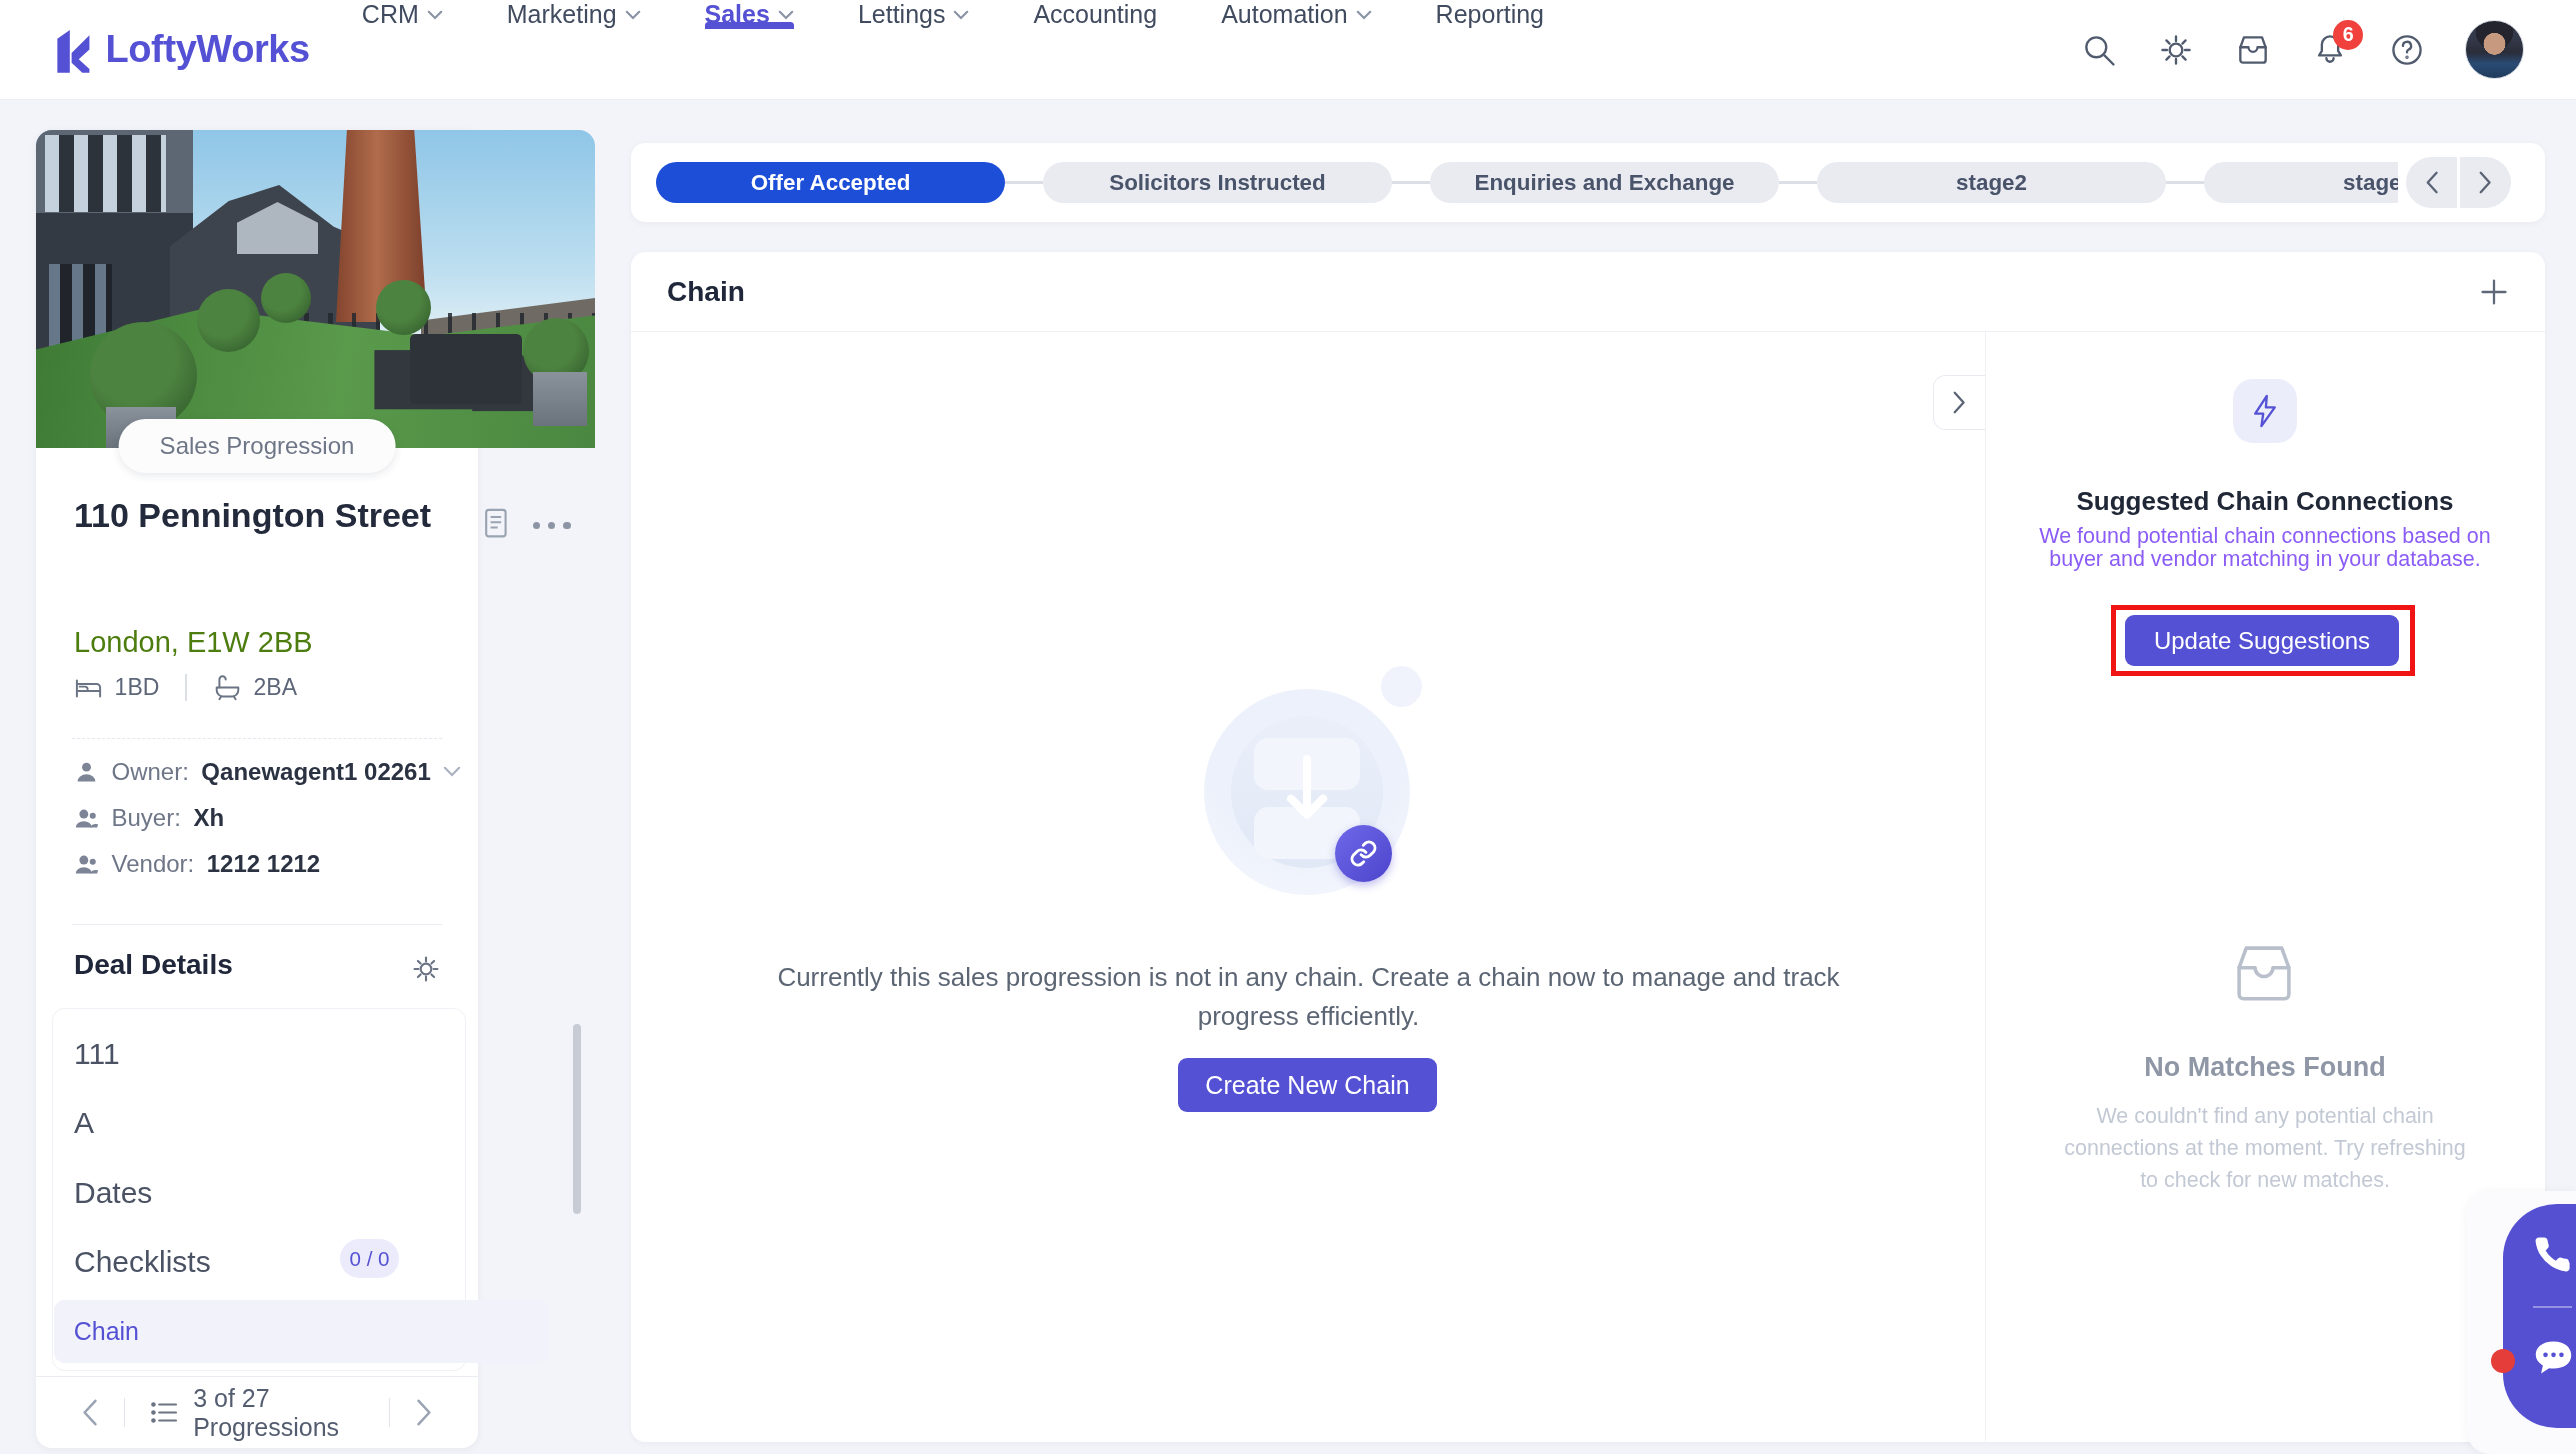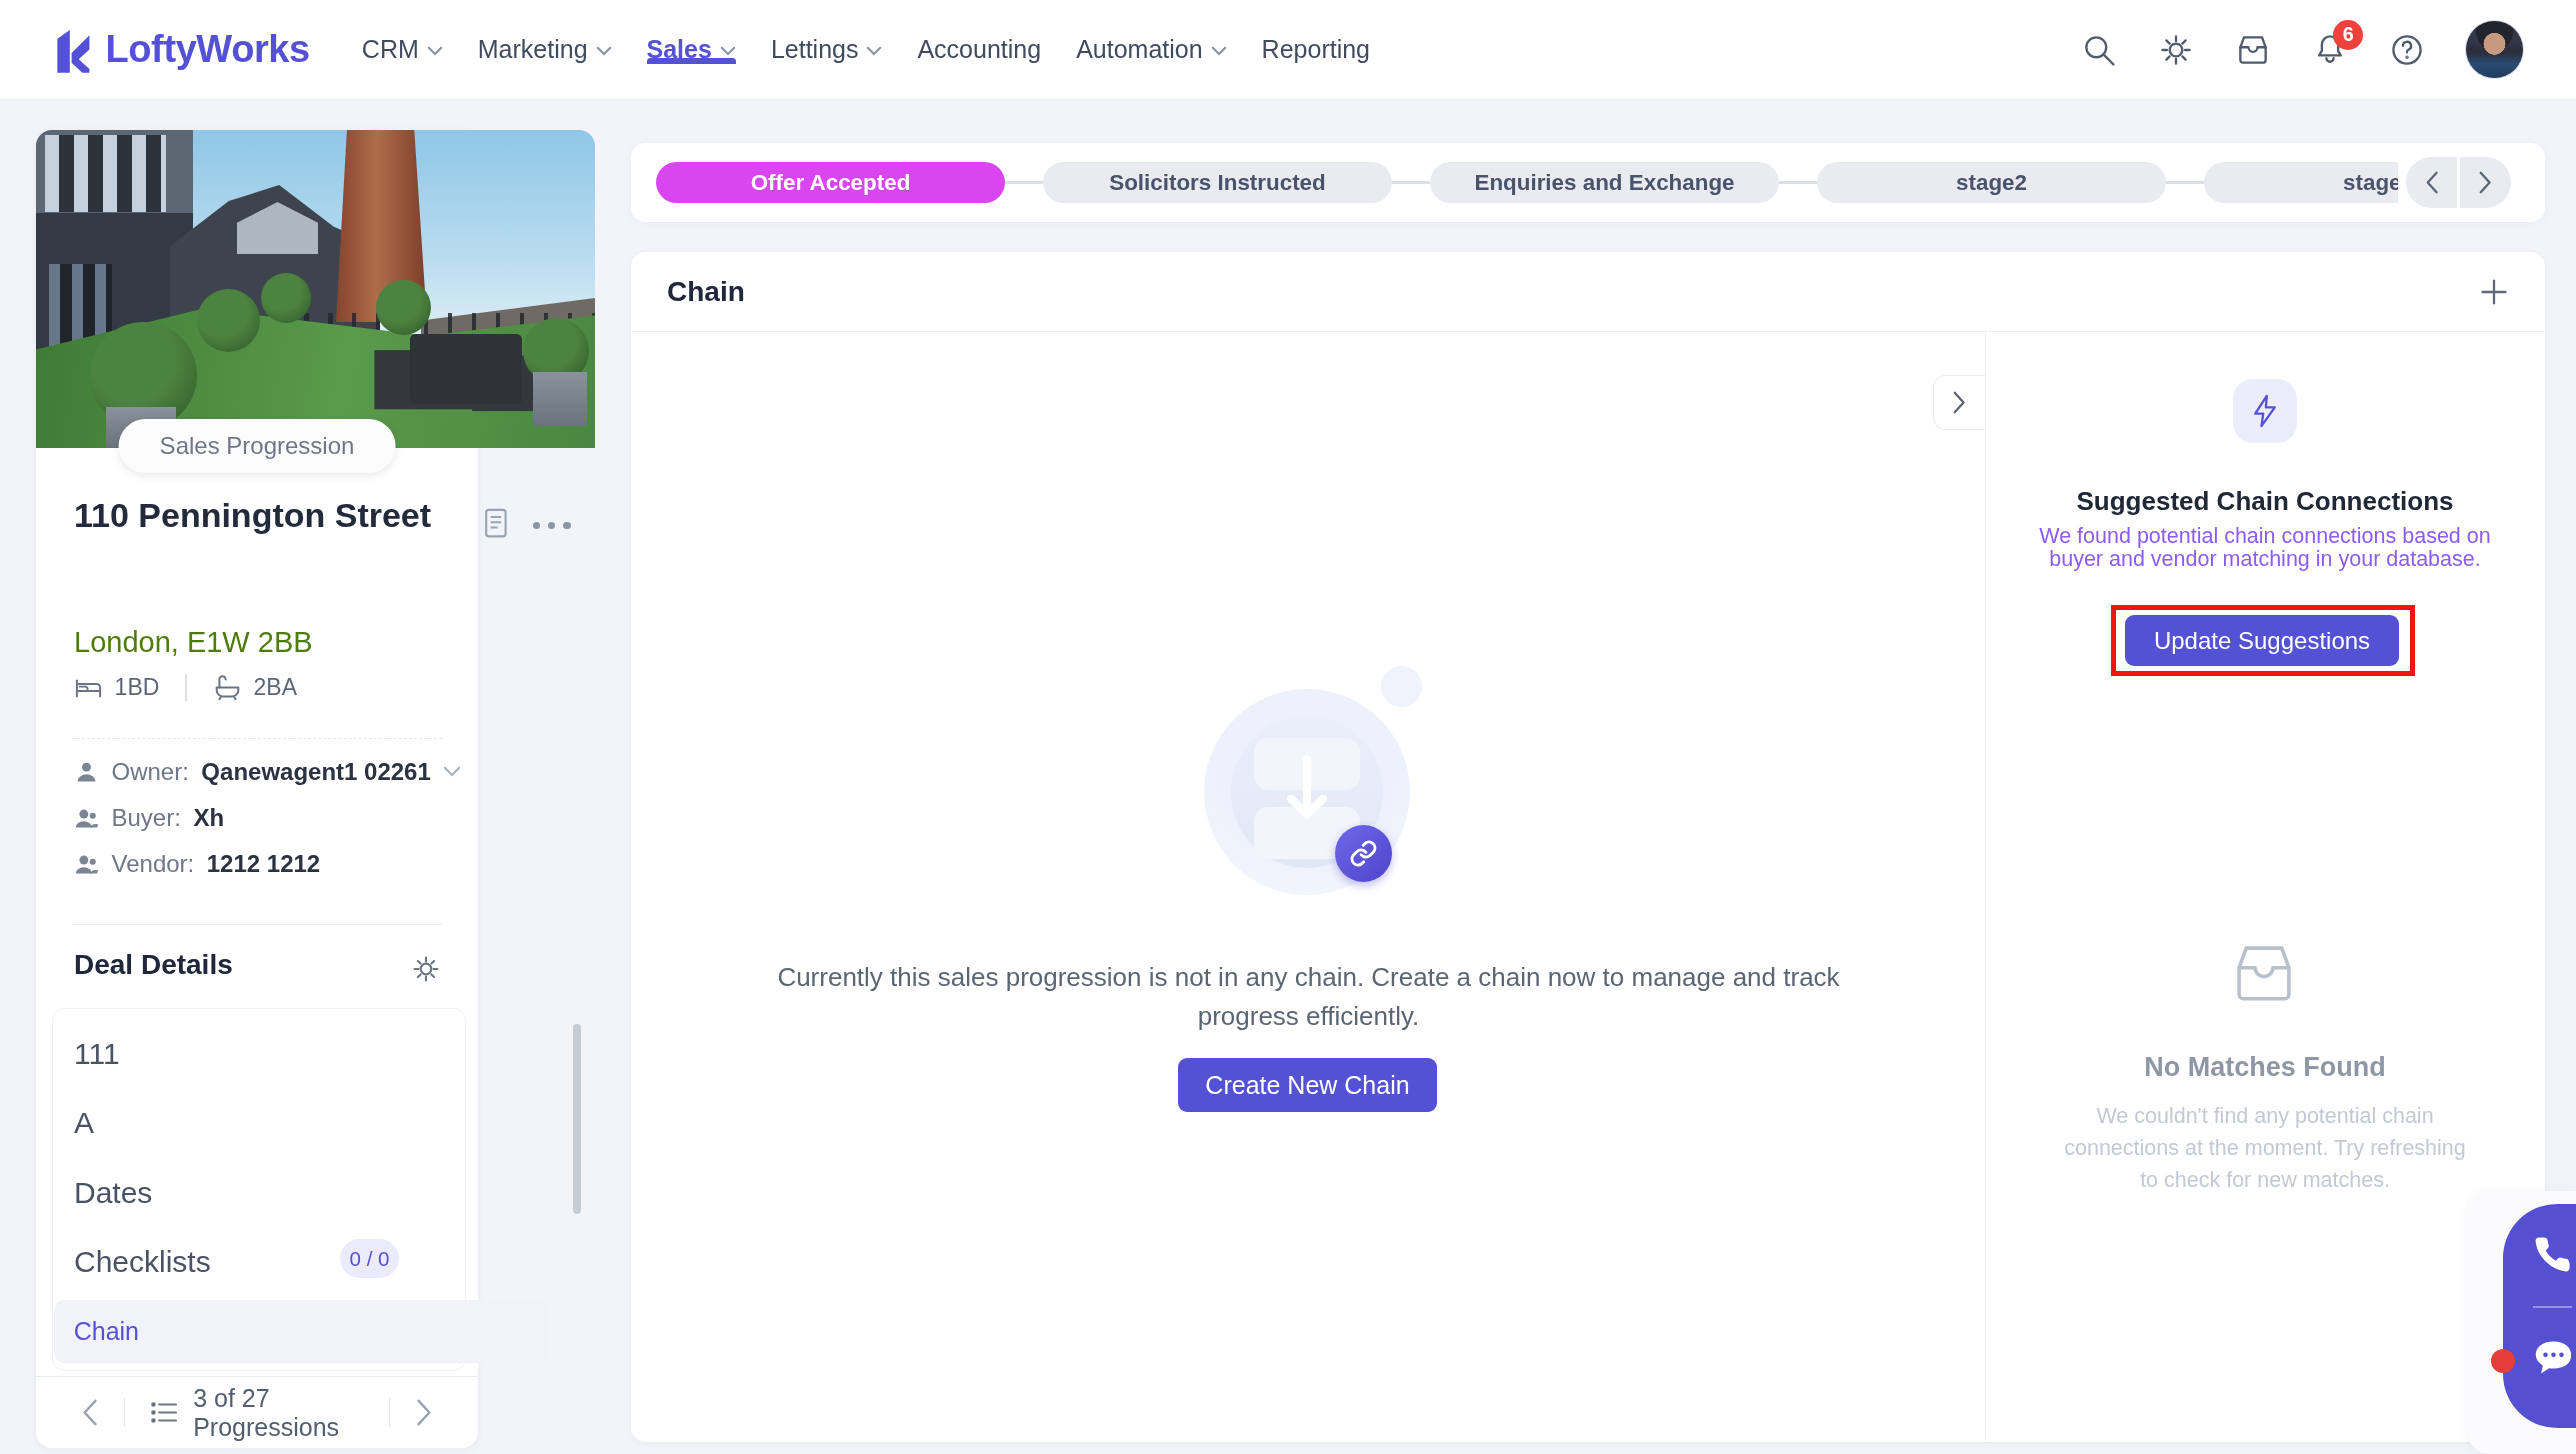--- a/index.html
+++ b/index.html
@@ -14,21 +14,21 @@
   svg { display:block; }
 
   
   .topbar {
     position:absolute; left:0; top:0; width:2576px; height:100px;
     background:#ffffff; border-bottom:0.9px solid #eceef3;
     display:flex; align-items:center; padding:0 52px; z-index:30;
   }
   .brand { display:flex; align-items:center; gap:12.5px; cursor:pointer; }
   .brand-word { font-size:38px; font-weight:700; color:#5551d4; letter-spacing:-0.4px; }
-  .main-nav { display:flex; align-items:center; gap:35px; margin-left:52px; height:100px; }
+  .main-nav { display:flex; align-items:flex-start; gap:64px; margin-left:52px; height:100px; }
   .nav-item {
     position:relative; display:flex; align-items:center; gap:8px;
     font-size:25px; font-weight:500; color:#414b5f; cursor:pointer;
   }
   .nav-item .chev { margin-top:3.6px; }
   .nav-item.active { color:#5551d4; font-weight:600; }
   .nav-item.active::after {
     content:""; position:absolute; left:0; right:0; bottom:0; height:6.3px;
     background:#5551d4; border-radius:3.6px 3.6px 0 0;
   }
@@ -130,21 +130,21 @@
   .pager-chev { cursor:pointer; }
 
   
   .stage-card { position:absolute; left:631px; top:143px; width:1914px; height:79px;
     background:#fff; border-radius:14.3px; box-shadow:0 1.8px 7.2px rgba(30,35,70,.04); z-index:10; }
   .stage-scroll { position:absolute; left:25px; top:19px; width:1742px; height:41px;
     overflow:hidden; display:flex; align-items:center; }
   .stage-pill { flex:0 0 349px; height:41px; border-radius:20.6px; background:#e9ebf1;
     color:#49536a; font-size:22.4px; font-weight:700; display:flex; align-items:center;
     justify-content:center; cursor:pointer; white-space:nowrap; }
-  .stage-pill.active { background:#d946ef; color:#fff; }
+  .stage-pill.active { background:#1d4ed8; color:#fff; }
   .stage-conn { flex:0 0 38px; height:2.7px; background:#dcdfe6; }
   .stage-nav { position:absolute; right:34px; top:14.3px; display:flex; gap:2.7px; }
   .stage-nav-btn { width:51px; height:51px; background:#e9ebf1; display:flex;
     align-items:center; justify-content:center; cursor:pointer; }
   .stage-nav-btn.prev { border-radius:26px 0 0 26px; }
   .stage-nav-btn.next { border-radius:0 26px 26px 0; }
 
   
   .chain-card { position:absolute; left:631px; top:252px; width:1914px; height:1190px;
     background:#fff; border-radius:14.3px; box-shadow:0 1.8px 7.2px rgba(30,35,70,.04); }

